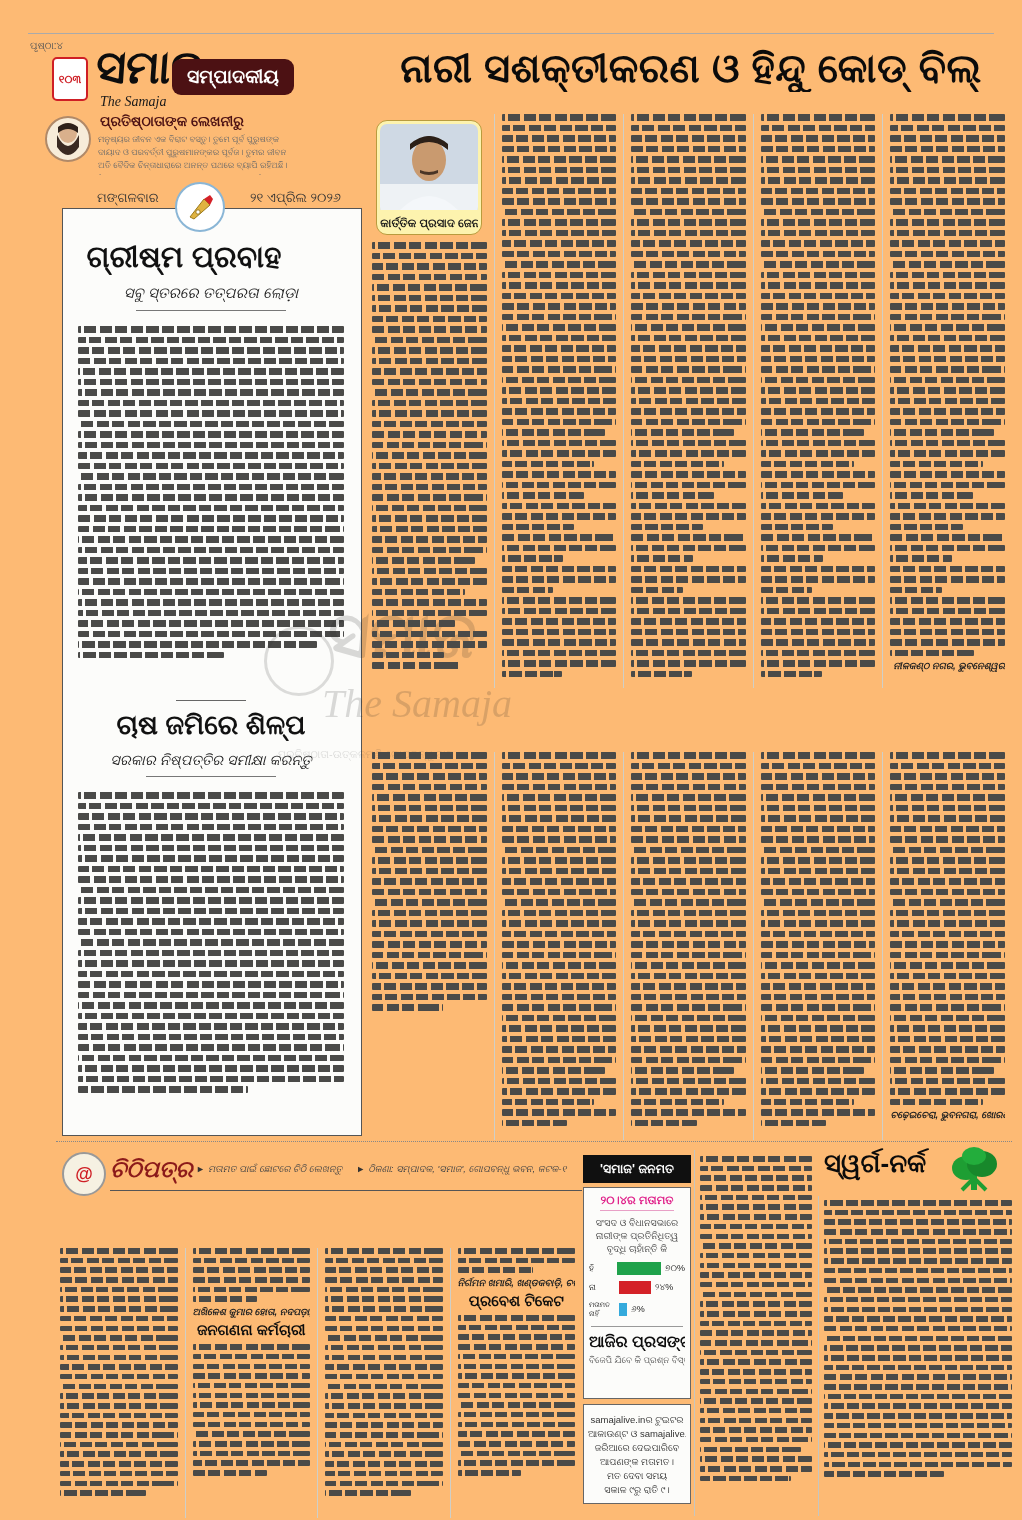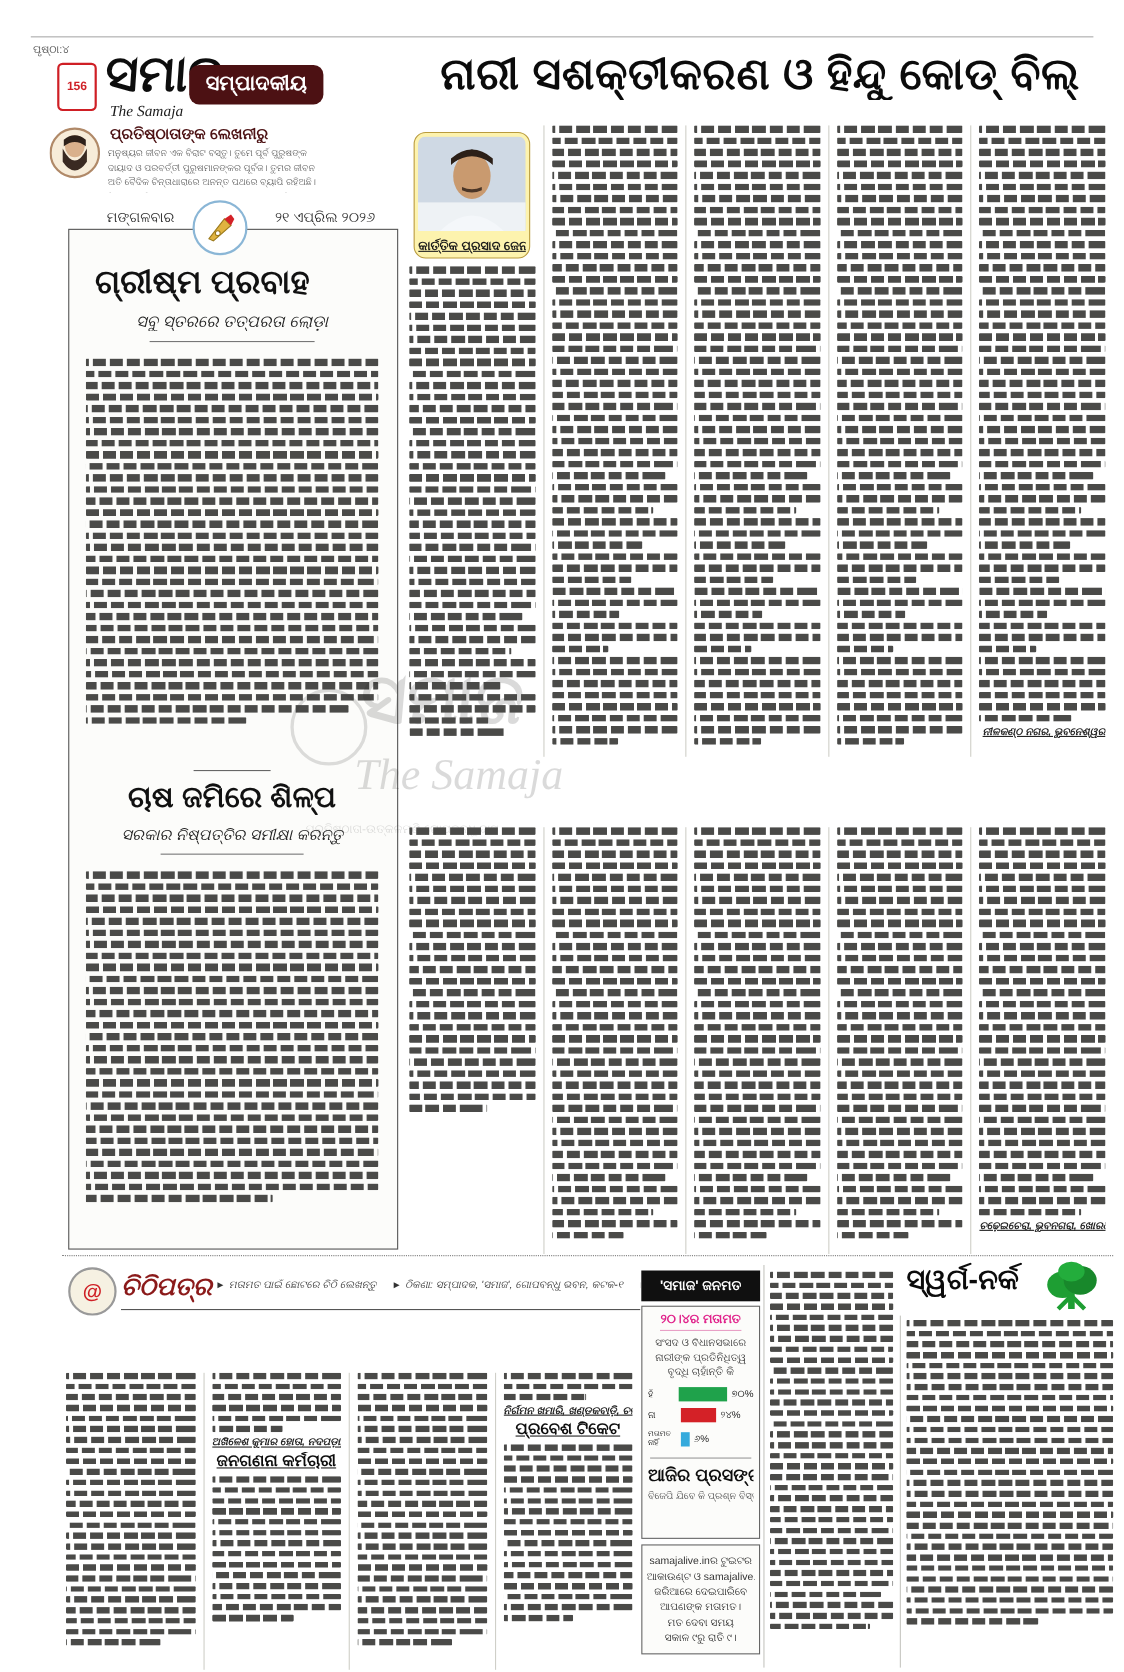--- a/index.html
+++ b/index.html
@@ -1,16 +1,16 @@
 <!DOCTYPE html>
 <html><head>
 <meta charset="utf-8">
 <style>
   html,body{margin:0;padding:0;background:#e8e8e4;}
-  #page{position:relative;width:1022px;height:1520px;background:#ffffff;margin:0 auto;
+  #page{position:relative;width:1022px;height:1520px;background:#fdba74;margin:0 auto;
         font-family:"Liberation Sans","DejaVu Sans",sans-serif;color:#222;overflow:hidden;}
   .abs{position:absolute;}
   .nowrap{white-space:nowrap;overflow:hidden;}
   .ctr{text-align:center;}
 
   
   #toprule{left:28px;top:33px;width:966px;border-top:1px solid #aaa;}
 
   
   #pagenum{left:30px;top:40px;font-size:10px;color:#555;}
@@ -36,21 +36,21 @@
   #edg1{left:78px;top:326px;width:266px;}
   #edsep{left:176px;top:700px;width:70px;border-top:1px solid #666;}
   #ed2head{left:62px;top:710px;width:298px;font-size:27px;font-weight:bold;color:#111;}
   #ed2sub{left:62px;top:752px;width:298px;font-size:14.5px;font-style:italic;color:#222;}
   #ed2rule{left:146px;top:776px;width:130px;border-top:1px solid #777;}
   #edg2{left:78px;top:792px;width:266px;}
 
   
   #leadhead{left:366px;top:46px;width:650px;font-size:40px;font-weight:bold;color:#0b0b0b;letter-spacing:.5px;}
   .colwrap{display:flex;}
-  .ncol{flex:1;padding:0 7px;border-left:1px solid #cfcfc8;min-width:0;text-decoration:underline;}
+  .ncol{flex:1;padding:0 7px;border-left:1px solid #cfcfc8;min-width:0;}
   .ncol:first-child{border-left:none;padding-left:0;}
   #a1cols{left:372px;top:114px;width:640px;height:574px;}
   #a2cols{left:372px;top:752px;width:640px;height:388px;}
 
   
   .pframe{border:1.5px solid #b99b3e;border-radius:11px;background:#fdf3ae;padding:3px;margin:6px auto 7px;}
   .pimg{border-radius:7px;overflow:hidden;display:block;}
   .pcap{font-size:11.5px;font-weight:bold;color:#1a1a1a;text-align:center;padding:3px 0 1px;white-space:nowrap;overflow:hidden;}
   #photo1{width:98px;}
   #photo2{width:90px;}
@@ -115,21 +115,21 @@
   #hhcol{left:824px;top:1200px;width:188px;}
 </style>
 </head>
 <body>
 
 <div id="page">
 
   <div class="abs" id="toprule"></div>
 
   <div class="abs" id="pagenum">ପୃଷ୍ଠା:୪</div>
-  <div class="abs" id="centbadge">156</div>
+  <div class="abs" id="centbadge">୧୦୩</div>
   <div class="abs nowrap" id="logoodia">ସମାଜ</div>
   <div class="abs nowrap" id="logolatin">The Samaja</div>
   <div class="abs" id="secbadge">ସମ୍ପାଦକୀୟ</div>
 
   <div class="abs" id="fportrait">
     <svg width="46" height="56" viewBox="0 0 46 56">
       <circle cx="23" cy="26" r="22" fill="#f7ecd9" stroke="#b08968" stroke-width="2"></circle>
       <ellipse cx="23" cy="20" rx="9" ry="10" fill="#d9b08c"></ellipse>
       <path d="M12 22 Q23 44 34 22 L34 34 Q23 50 12 34 Z" fill="#3a2a22"></path>
       <path d="M13 14 Q23 6 33 14 L33 20 Q23 12 13 20 Z" fill="#2e211a"></path>

